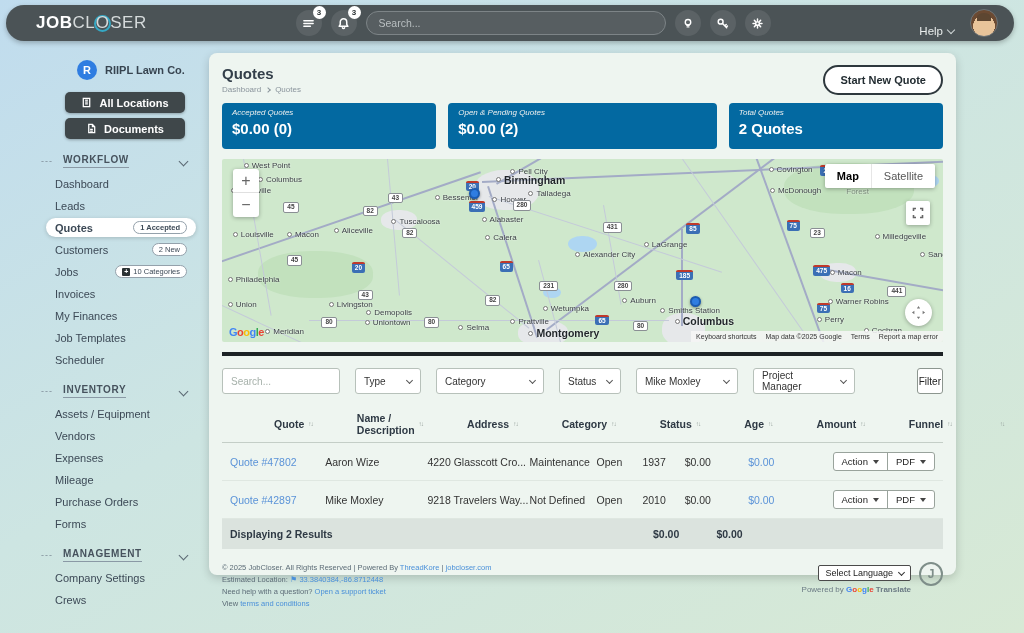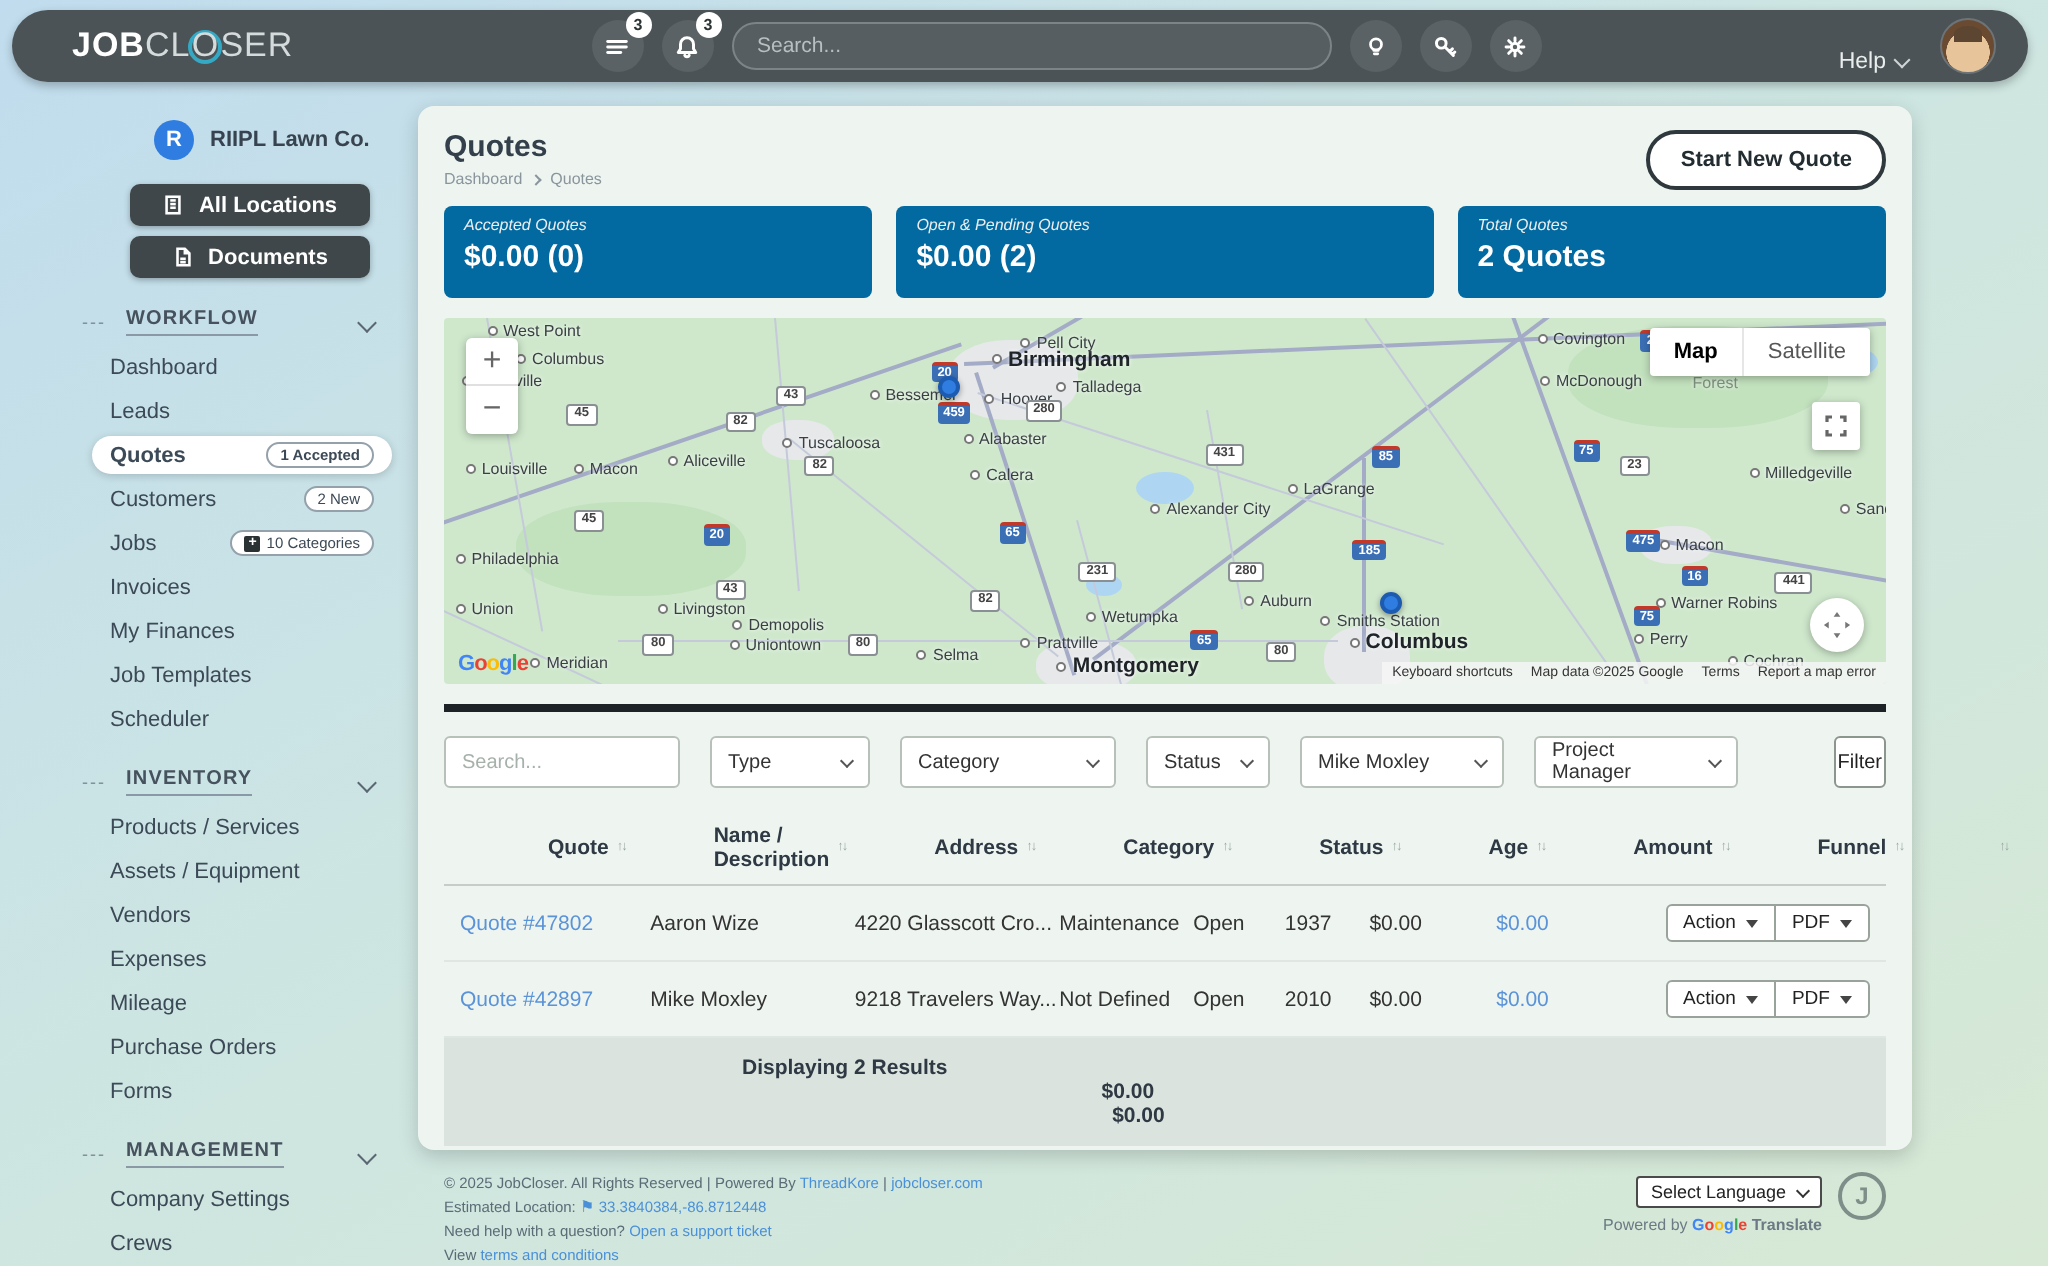--- a/index.html
+++ b/index.html
@@ -95,21 +95,21 @@
   .thead{display:flex;align-items:center;padding:8px 8px 6px 8px;border-bottom:1px solid #c4cec7;font-size:10.5px;font-weight:700;color:#2e3944;margin-top:10px;}
   .th{display:flex;align-items:center;gap:4px;cursor:pointer;margin-left:44px;}
   .sort{font-size:6.5px;color:#9aa5a0;line-height:1;letter-spacing:-1px;}
   .trow{display:flex;align-items:center;padding:9px 8px;font-size:10.5px;color:#333;border-bottom:1px solid #dfe7e1;}
   .c0{width:13.5%;} .c1{width:14.5%;} .c2{width:14.5%;} .c3{width:9.5%;} .c4{width:6.5%;} .c5{width:6%;} .c6{width:9%;} .c7{width:7.5%;} .c8{width:19%;display:flex;justify-content:flex-end;}
   .link{color:#5b93d8;cursor:pointer;text-decoration:none;}
   .btn-group{display:flex;border:1px solid #99a39c;border-radius:3px;overflow:hidden;background:#fff;}
   .btn-group .gb{font-size:9.5px;color:#222;padding:3px 8px;display:flex;align-items:center;gap:5px;cursor:pointer;}
   .btn-group .gb+.gb{border-left:1px solid #99a39c;}
   .tri{width:0;height:0;border-left:3px solid transparent;border-right:3px solid transparent;border-top:4px solid #444;}
-  .summary{display:flex;align-items:center;background:#dbe3de;padding:9px 8px;font-size:10.5px;font-weight:600;color:#2e3944;flex-direction:column;}
+  .summary{display:flex;align-items:center;background:#dbe3de;padding:9px 8px;font-size:10.5px;font-weight:600;color:#2e3944;}
   
   .foot{display:flex;margin-top:13px;}
   .foot-left{font-size:7.5px;color:#5c6c77;line-height:1.55;}
   .foot-left .link{color:#4a90d9;}
   .flagi{color:#4a90d9;font-size:8px;}
   .foot-right{margin-left:auto;display:flex;align-items:flex-start;gap:8px;}
   .lang-col{text-align:right;}
   .lang-sel{display:inline-flex;align-items:center;gap:6px;border:1px solid #4a4a4a;background:#fff;border-radius:2px;font-size:9px;color:#222;padding:2px 6px;cursor:pointer;}
   .powered{font-size:8px;color:#6b7a84;margin-top:4px;}
   .gword b{font-weight:700;}
@@ -246,24 +246,20 @@
   </div>
         </div>
   </div>
       <div>
     <div class="section-head">
       <span class="dots">---</span>
       <span class="slabel">INVENTORY</span>
       <span class="schev"></span>
     </div>
     <div>
-          <div class="nav-item">
-    <span>Products / Services</span>
-
-  </div>
           <div class="nav-item">
     <span>Assets / Equipment</span>
 
   </div>
           <div class="nav-item">
     <span>Vendors</span>
 
   </div>
           <div class="nav-item">
     <span>Expenses</span>
@@ -466,21 +462,21 @@
         <span>Terms</span>
         <span>Report a map error</span>
       </div>
   </div>
 
   <div class="rule"></div>
 
   <div class="filters">
     <input class="fsearch" placeholder="Search..." style="">
     <div style="display:flex;gap:15px;">
-        <div class="fdrop" style="width: 80px;">
+        <div class="fdrop" style="width: 66px;">
           <span>Type</span>
           <span class="dchev"></span>
         </div>
         <div class="fdrop" style="width: 108px;">
           <span>Category</span>
           <span class="dchev"></span>
         </div>
         <div class="fdrop" style="width: 62px;">
           <span>Status</span>
           <span class="dchev"></span>

